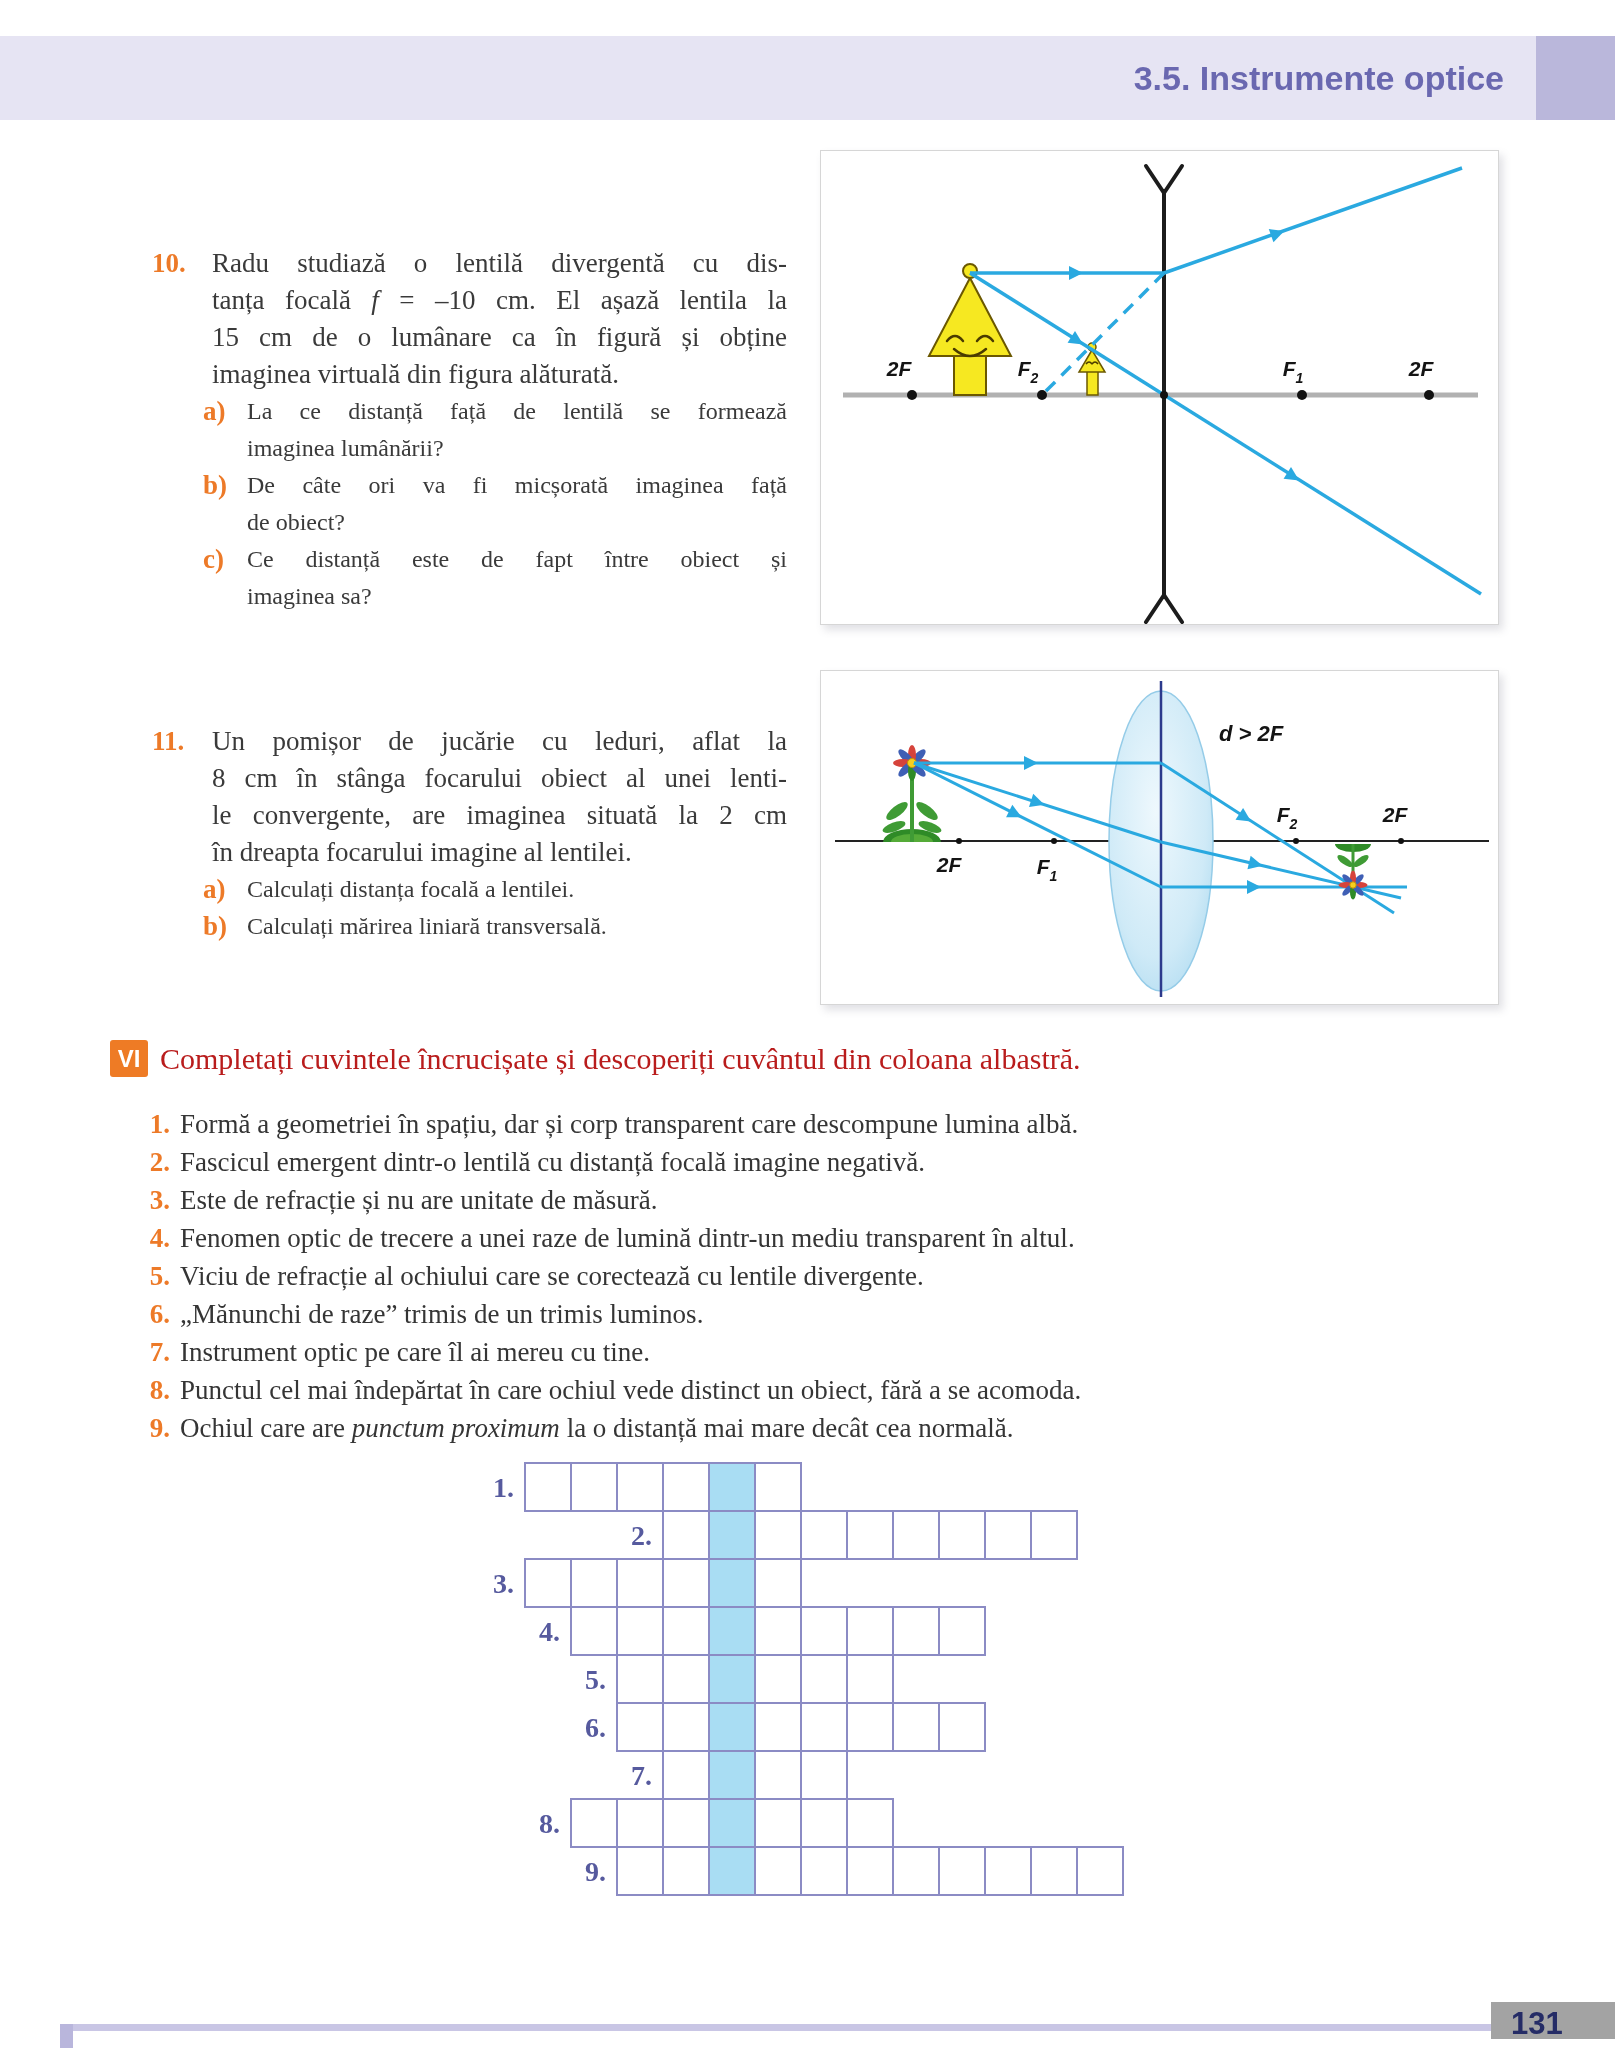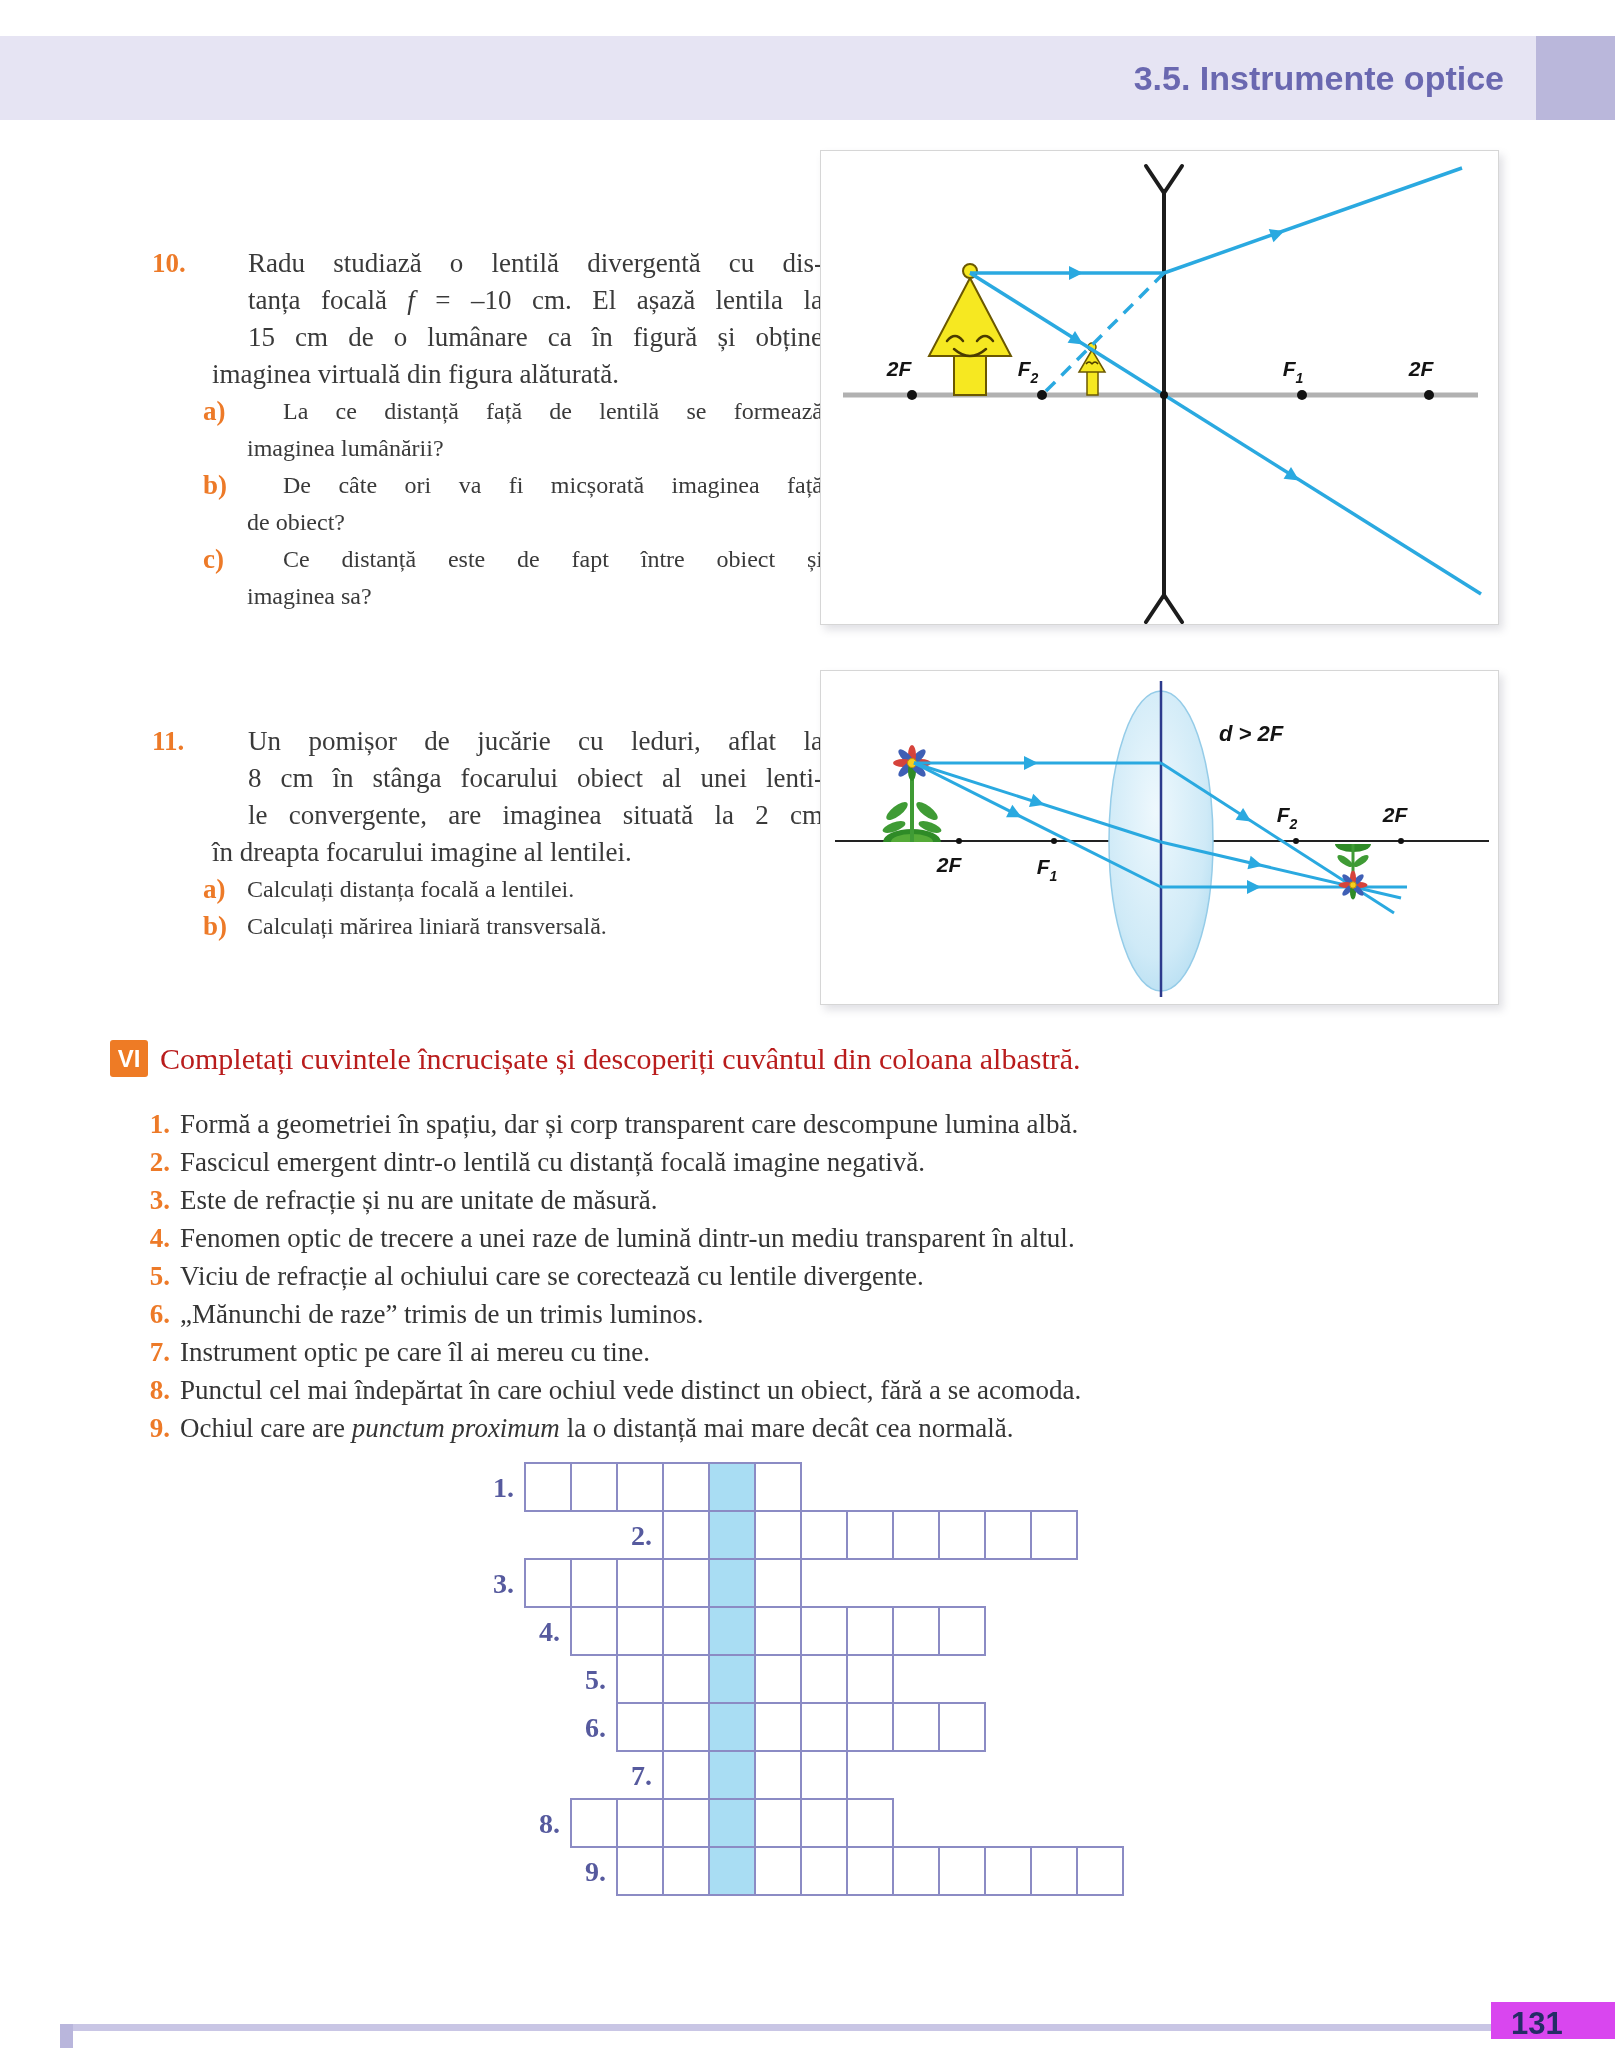--- a/index.html
+++ b/index.html
@@ -10,21 +10,21 @@
   .header-band{position:absolute;left:0;top:36px;width:1615px;height:84px;background:#e6e4f3;}
   .header-title{position:absolute;right:111px;top:0;height:84px;line-height:84px;
                 font-family:"Liberation Sans",sans-serif;font-weight:bold;font-size:34px;color:#6a68b0;}
   .header-block{position:absolute;left:1536px;top:36px;width:79px;height:84px;background:#bab7db;}
 
   
   .pnum{position:absolute;left:152px;width:52px;font-weight:bold;font-size:27px;line-height:37px;color:#ed7a28;}
   .pline{position:absolute;left:212px;width:575px;font-size:27px;line-height:37px;}
   .subline{position:absolute;left:247px;width:540px;font-size:24px;line-height:37px;}
   .sublabel{position:absolute;left:203px;width:40px;font-weight:bold;font-size:27px;line-height:37px;color:#ed7a28;}
-  .jline{text-align:justify;text-align-last:justify;margin-left:36px;}
+  .jline{text-align:justify;text-align-last:justify;}
   .it{font-style:italic;}
 
   
   .figbox{position:absolute;background:#ffffff;border:1px solid #d6d6d6;
           box-shadow:4px 5px 8px rgba(90,90,110,0.18);}
   #fig1{left:820px;top:150px;width:677px;height:473px;}
   #fig2{left:820px;top:670px;width:677px;height:333px;}
   svg text{font-family:"Liberation Sans",sans-serif;font-weight:bold;font-style:italic;
            font-size:21px;fill:#141414;}
   svg .subsc{font-size:14px;}
@@ -42,21 +42,21 @@
 
   
   .xcell{position:absolute;width:48px;height:50px;box-sizing:border-box;border:2px solid #8b8bc4;background:#ffffff;}
   .xcell.blue{background:#a9ddf3;}
   .xlabel{position:absolute;width:48px;text-align:right;font-weight:bold;font-size:28px;
           line-height:34px;color:#565a9e;font-family:"Liberation Serif",serif;}
 
   
   .footer-line{position:absolute;left:60px;top:2024px;width:1431px;height:7px;background:#c9c6e5;}
   .footer-stub{position:absolute;left:60px;top:2024px;width:13px;height:24px;background:#b9b6dc;}
-  .page-box{position:absolute;left:1491px;top:2002px;width:124px;height:37px;background:#d946ef;}
+  .page-box{position:absolute;left:1491px;top:2002px;width:124px;height:37px;background:#a3a3a3;}
   .page-num{position:absolute;left:20px;top:4px;font-family:"Liberation Sans",sans-serif;
             font-weight:bold;font-size:31px;color:#252c66;}
 </style>
 </head>
 <body>
 
 <div id="canvas">
 
   <div class="header-band">
     <div class="header-title">3.5. Instrumente optice</div>

